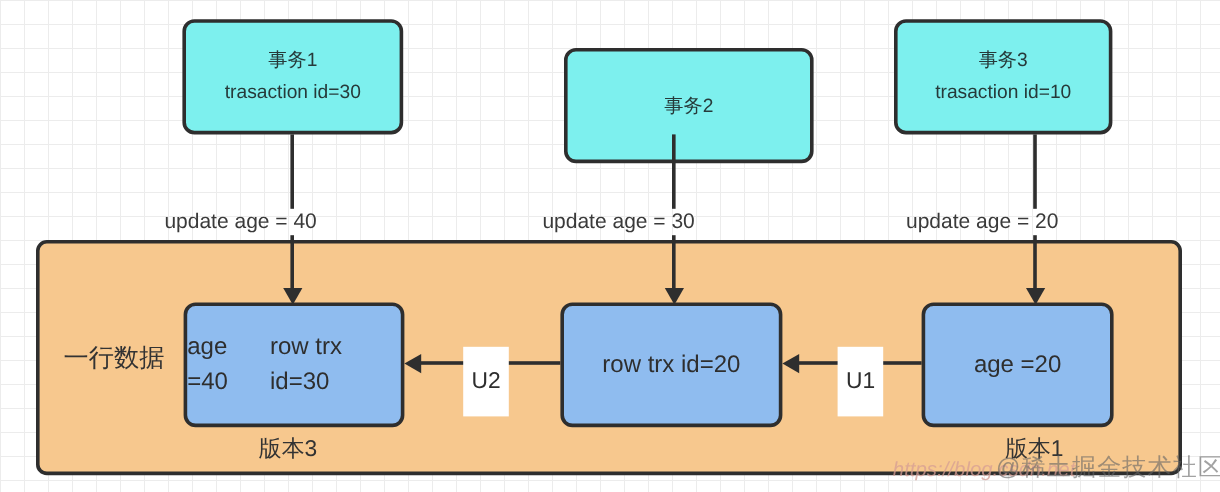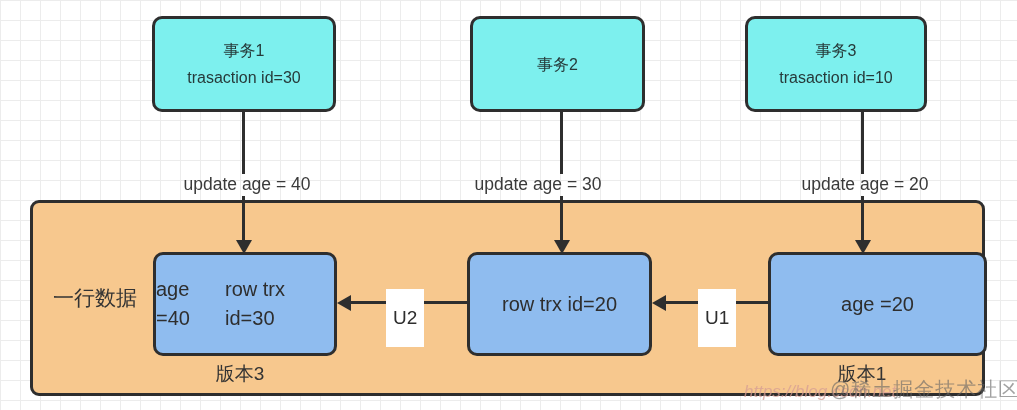--- a/index.html
+++ b/index.html
@@ -15,28 +15,28 @@
   }
   
   .txn {
     position:absolute; top:16px; height:96px;
     background:var(--transaction-fill,#7df0ee);
     border:3px solid var(--stroke,#2e2e2e); border-radius:10px;
     display:flex; flex-direction:column; justify-content:center; align-items:center;
     font-size:16px; line-height:27px; color:#263a3a; z-index:3;
   }
   .txn1 { left:152px; width:184px; }
-  .txn2 { left:470px; width:175px; }
+  .txn2 { left:470px; width:208px;margin-top:24px; }
   .txn3 { left:745px; width:182px; }
   
   .upd {
-    position:absolute; top:174px; width:220px; text-align:center;
+    position:absolute; top:174px; width:220px; text-align:left;
     font-size:17.5px; color:#3a3a3a; z-index:4;
   }
-  .upd1 { left:137px; } .upd2 { left:428px; } .upd3 { left:755px; }
+  .upd1 { left:137px; } .upd2 { left:452px; } .upd3 { left:755px; }
   
   .vline { position:absolute; width:3px; background:var(--stroke,#2e2e2e); z-index:3; }
   .vseg1 { top:112px; height:62px; }
   .vseg2 { top:196px; height:46px; }
   .vx1 { left:242px; } .vx2 { left:560px; } .vx3 { left:861px; }
   .vhead {
     position:absolute; top:240px; width:0; height:0; z-index:3;
     border-left:8px solid transparent; border-right:8px solid transparent;
     border-top:14px solid var(--stroke,#2e2e2e);
   }
@@ -51,21 +51,21 @@
   
   .ver {
     position:absolute; top:252px; height:104px;
     background:var(--version-fill,#8fbcef);
     border:3px solid var(--stroke,#2e2e2e); border-radius:10px;
     display:flex; flex-direction:row; justify-content:center; align-items:center;
     font-size:20px; line-height:29px; color:#2e2e2e; z-index:3;
   }
   .v1 { left:153px; width:184px; }
   .v2 { left:467px; width:185px; }
-  .v3 { left:768px; width:219px; }
+  .v3 { left:768px; width:160px; }
   .cap { position:absolute; top:361px; width:120px; text-align:center; font-size:19px; color:#333; z-index:2; }
   .cap1 { left:180px; } .cap2 { left:500px; } .cap3 { left:802px; }
   
   .hline { position:absolute; top:301px; height:3px; background:var(--stroke,#2e2e2e); z-index:2; }
   .hlineA { left:350px; width:117px; }
   .hlineB { left:665px; width:103px; }
   .hhead {
     position:absolute; top:295px; width:0; height:0; z-index:2;
     border-top:8px solid transparent; border-bottom:8px solid transparent;
     border-right:14px solid var(--stroke,#2e2e2e);

